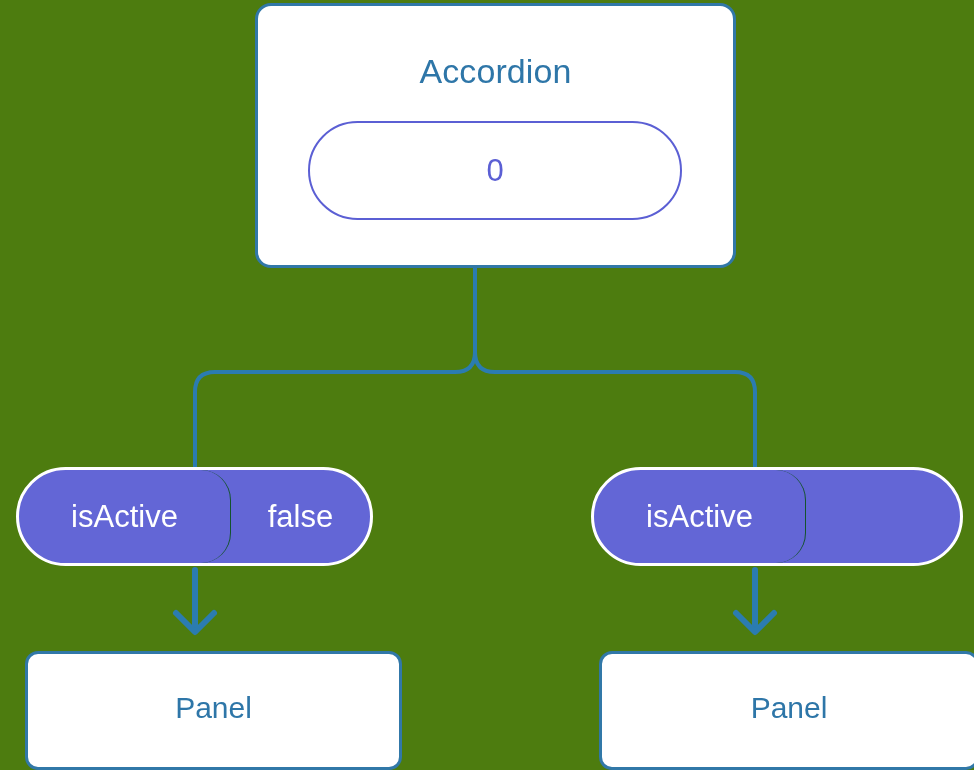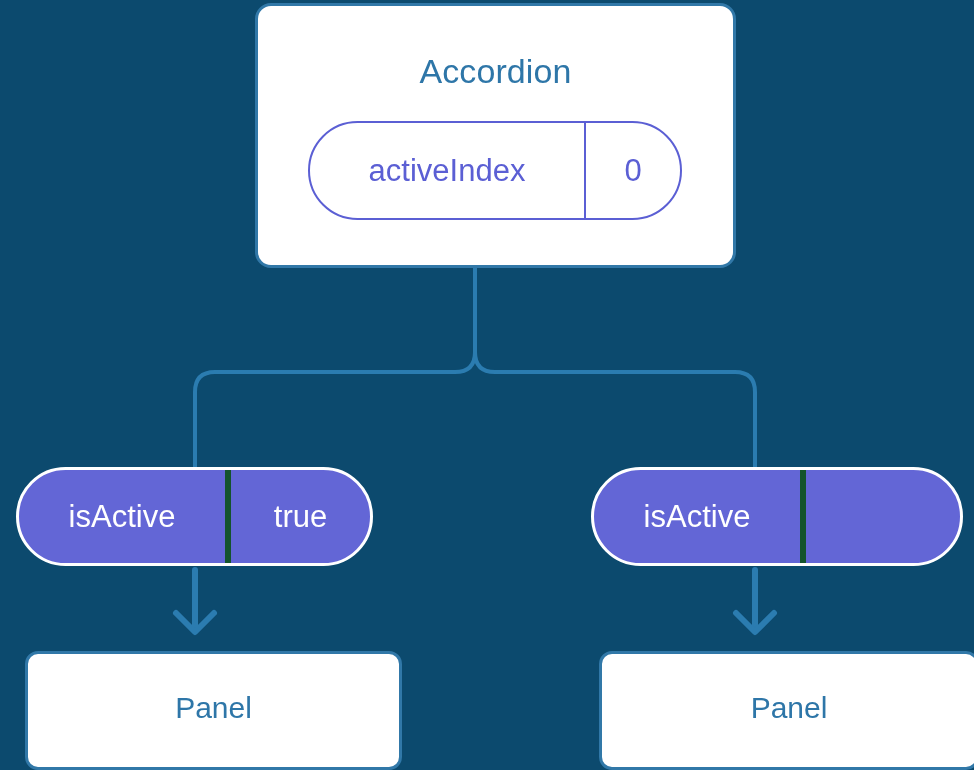--- a/index.html
+++ b/index.html
@@ -13,21 +13,21 @@
     overflow: hidden;
     background: #4c6570;
     font-family: "Liberation Sans", sans-serif;
     -webkit-font-smoothing: antialiased;
   }
 
   #diagram-root {
     position: relative;
     width: 974px;
     height: 770px;
-    background: #0c4a6e;
+    background: #4d7c0f;
   }
 
   
   #connector-layer {
     position: absolute;
     left: 0;
     top: 0;
     width: 974px;
     height: 770px;
     z-index: 1;
@@ -135,21 +135,22 @@
 
   
   .pill-filled {
     background: #6366d6;
     border: 3px solid #ffffff;
     height: 99px;
   }
   .pill-filled .pill-key {
     color: #ffffff;
     font-size: 31px;
-    border-right: 6px solid #14532d;
+    border-right: 1px solid #14532d;
+    border-radius: 30px;
   }
   .pill-filled .pill-val {
     flex: 1;
     color: #ffffff;
     font-size: 31px;
   }
 
   #prop-pill-left {
     left: 16px;
     top: 467px;
@@ -193,27 +194,26 @@
       <line x1="755" y1="570" x2="755" y2="628" stroke="#2b7cb0" stroke-width="6" stroke-linecap="round"></line>
       <path d="M 736 613 L 755 632 L 774 613" fill="none" stroke="#2b7cb0" stroke-width="6" stroke-linecap="round" stroke-linejoin="round"></path>
     </g>
   </svg>
 
   <div class="card" id="accordion-card">
     <div class="card-title">Accordion</div>
   </div>
 
   <div class="pill" id="state-pill-activeindex">
-    <div class="pill-key">activeIndex</div>
     <div class="pill-val">0</div>
   </div>
 
   <div class="pill pill-filled" id="prop-pill-left">
     <div class="pill-key">isActive</div>
-    <div class="pill-val">true</div>
+    <div class="pill-val">false</div>
   </div>
 
   <div class="pill pill-filled" id="prop-pill-right">
     <div class="pill-key">isActive</div>
   </div>
 
   <div class="card panel-card" id="panel-left">
     <div class="panel-label">Panel</div>
   </div>
 

